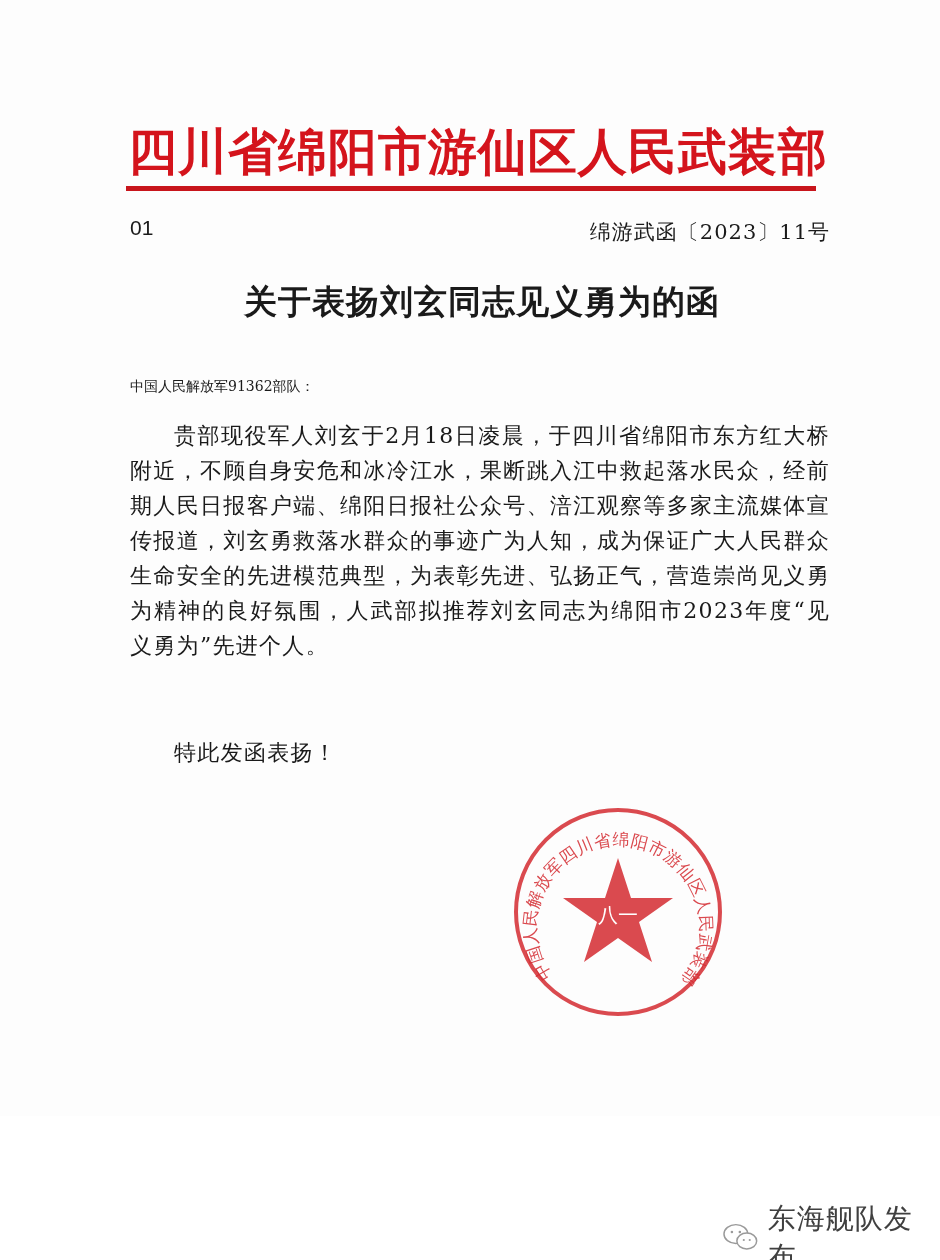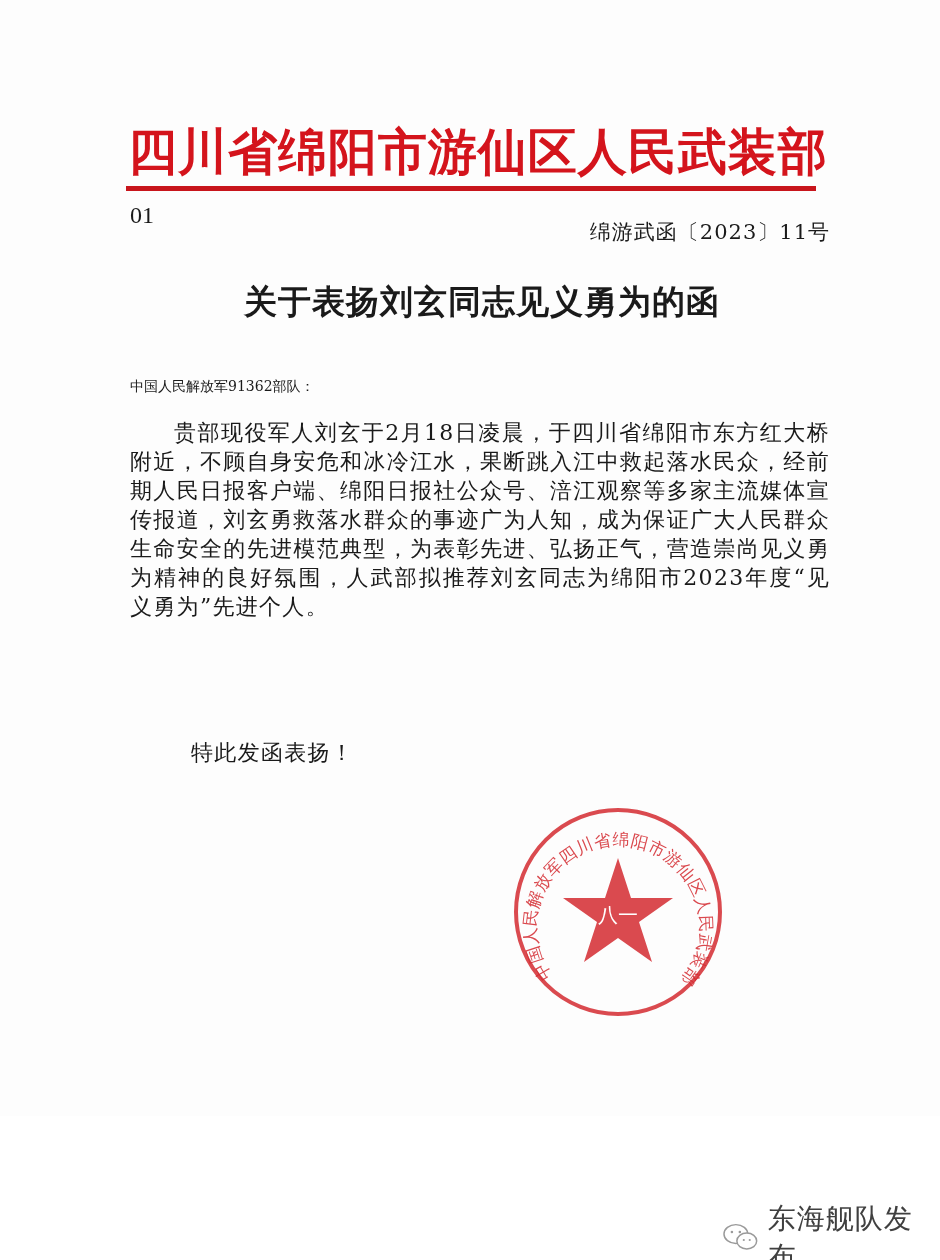--- a/index.html
+++ b/index.html
@@ -3,27 +3,27 @@
 <meta charset="utf-8">
 <style>
   html, body { margin:0; padding:0; }
   body { width:940px; height:1260px; background:#ffffff; position:relative; overflow:hidden;
          font-family:"DejaVu Serif","Liberation Serif",serif; color:#1a1a1a; }
   .page { position:absolute; left:0; top:0; width:940px; height:1116px; background:#fdfdfd; }
   .header-title { position:absolute; left:128px; top:122px; width:700px; text-align:center;
          font-family:"DejaVu Serif",serif; font-weight:bold; font-size:50px; letter-spacing:1px;
          color:#d4141c; line-height:60px; white-space:nowrap; transform:scaleX(0.98); transform-origin:left; }
   .header-rule { position:absolute; left:126px; top:186px; width:690px; height:5px; background:#c8151c; }
-  .serial { position:absolute; left:130px; top:202px; font-size:24px; font-family:Liberation Serif, serif; }
+  .serial { position:absolute; left:130px; top:216px; font-size:21px; font-family:Liberation Sans, sans-serif; }
   .docnum { position:absolute; right:110px; top:198px; font-size:21px; letter-spacing:1px;margin-top:20px; }
   .title { position:absolute; left:0; width:940px; top:280px; text-align:center; font-size:33px; font-weight:bold; letter-spacing:1px;padding-left:12px; }
   .recipient { position:absolute; left:130px; top:378px; font-size:14px; }
-  .body-p { position:absolute; left:130px; top:418px; width:700px; font-size:22px; line-height:29px; text-indent:44px;
+  .body-p { position:absolute; left:130px; top:418px; width:700px; font-size:22px; line-height:35px; text-indent:44px;
             text-align:justify; letter-spacing:1.3px; }
-  .closing { position:absolute; left:174px; top:738px; font-size:22px; letter-spacing:1.3px;margin-left:17px; }
+  .closing { position:absolute; left:174px; top:738px; font-size:22px; letter-spacing:1.3px; }
   .seal { position:absolute; left:512px; top:806px; width:212px; height:212px; }
   .signer { position:absolute; left:474px; top:918px; font-size:22px; letter-spacing:2px; }
   .date { position:absolute; left:530px; top:960px; font-size:22px; letter-spacing:2px; }
   .watermark { position:absolute; left:722px; top:1200px; display:flex; align-items:center; gap:6px; }
   .watermark-text { font-family:Liberation Serif, serif; font-size:28px; color:#404040; text-shadow:0 0 1px #fff; letter-spacing:1px; }
 </style>
 </head>
 <body>
 
 <div class="page">

